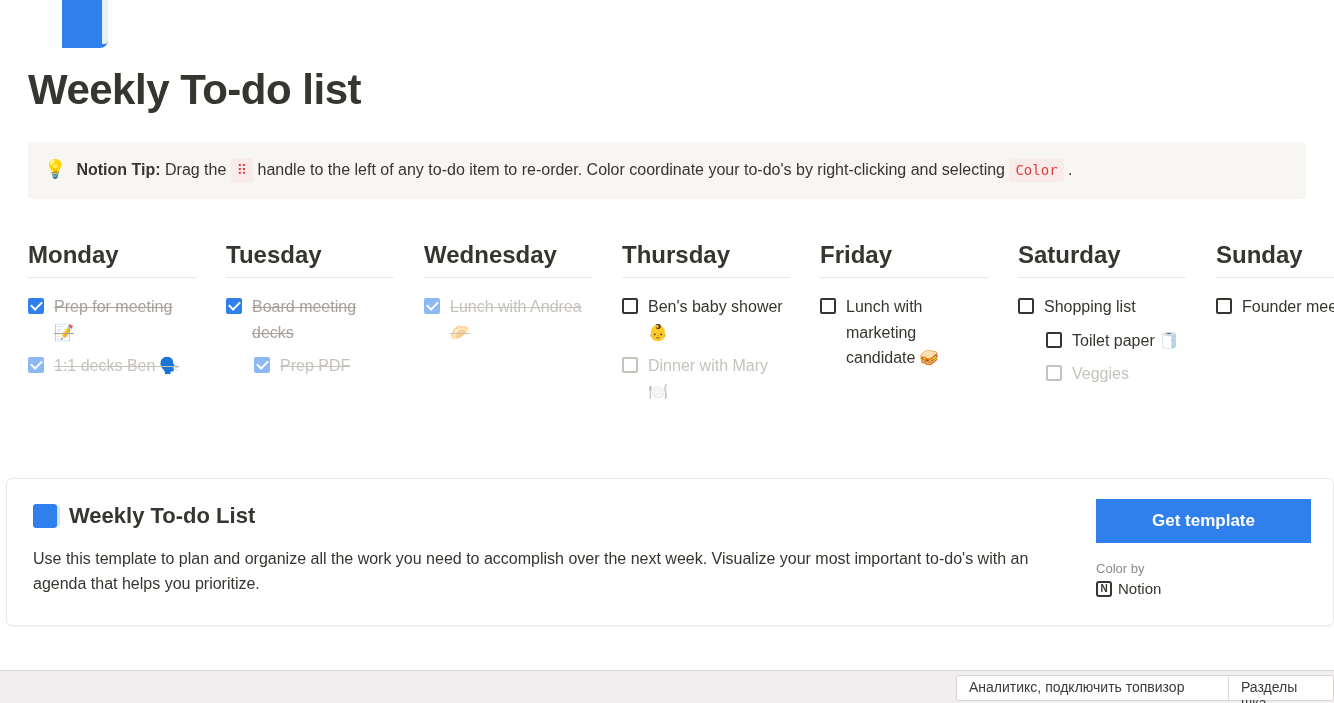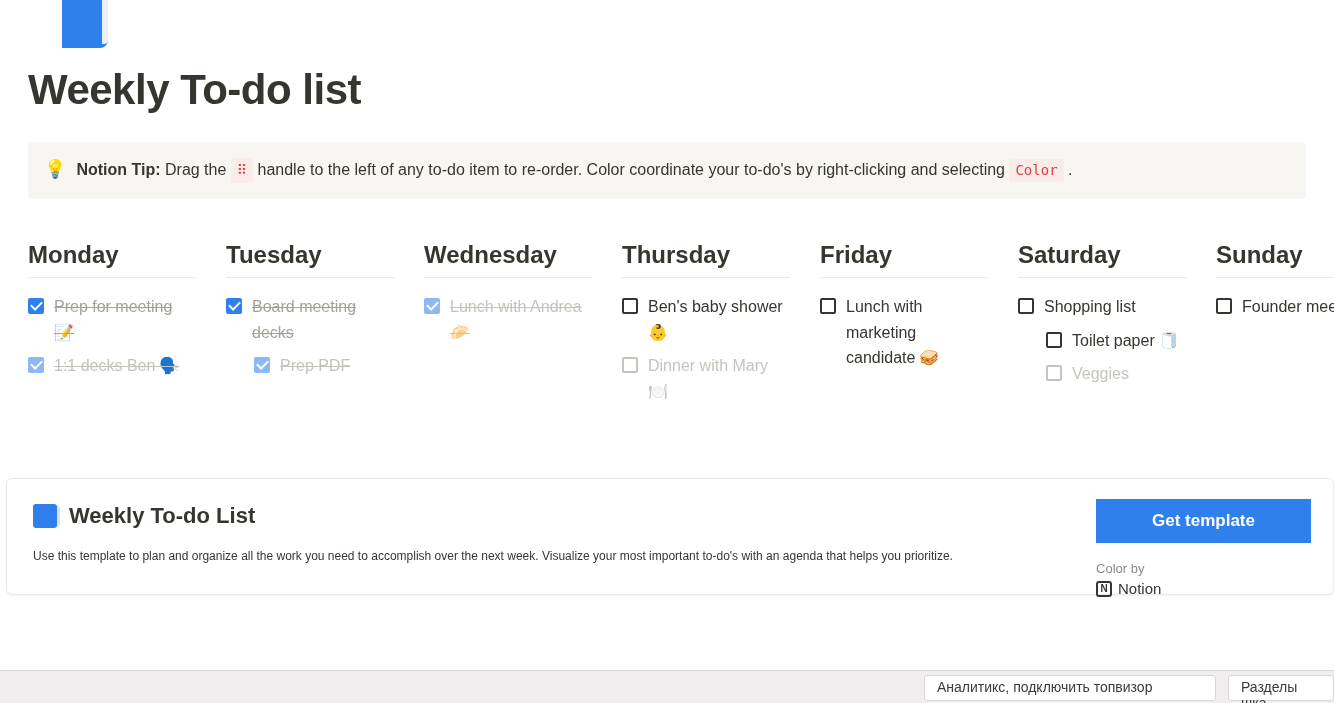--- a/index.html
+++ b/index.html
@@ -154,21 +154,21 @@
     position:relative;
   }
   .tf-head .mini-icon::after{
     content:"";
     position:absolute; right:-3px; top:2px;
     width:3px; height:20px; background:#cfe3fb;
     border-radius:0 2px 2px 0;
   }
   .tf-head h3 { font-size:22px; font-weight:600; }
   .tf-desc {
-    font-size:12px;
+    font-size:16px;
     color:#37352f;
     max-width:1000px;
     line-height:1.55;
   }
   .tf-right {
     position:absolute;
     right:22px; top:20px;
     text-align:left;
   }
   .get-btn {
@@ -212,21 +212,21 @@
     position:absolute;
     top:4px;
     height:26px;
     background:#fff;
     border:1px solid #d9d6d3;
     border-radius:3px;
     font-size:14px;
     padding:3px 12px;
     color:#3b3b38;
   }
-  .strip-pill.left { left:924px; width:292px; }
+  .strip-pill.left { left:956px; width:292px; }
   .strip-pill.right { left:1228px; width:106px; }
 </style>
 </head>
 <body>
 
 <div class="page">
   <div class="notebook-icon">
     <div class="spine"></div>
       <div class="pages"></div>
   </div>

